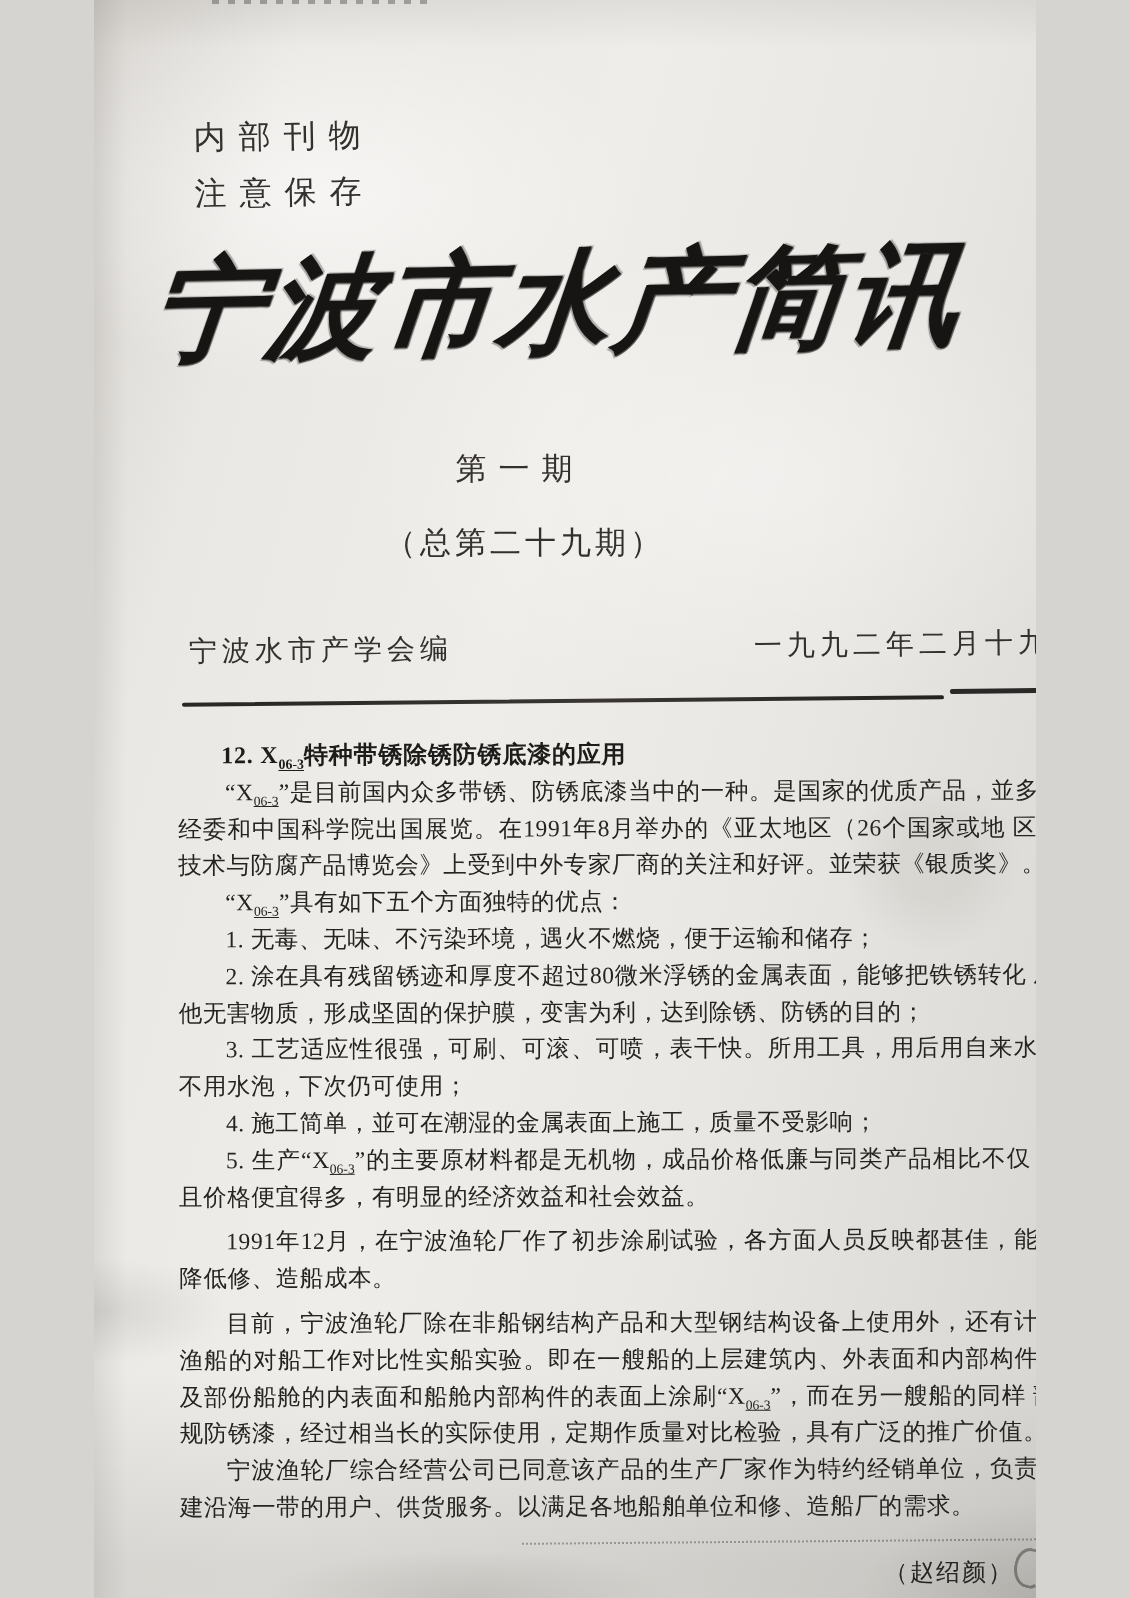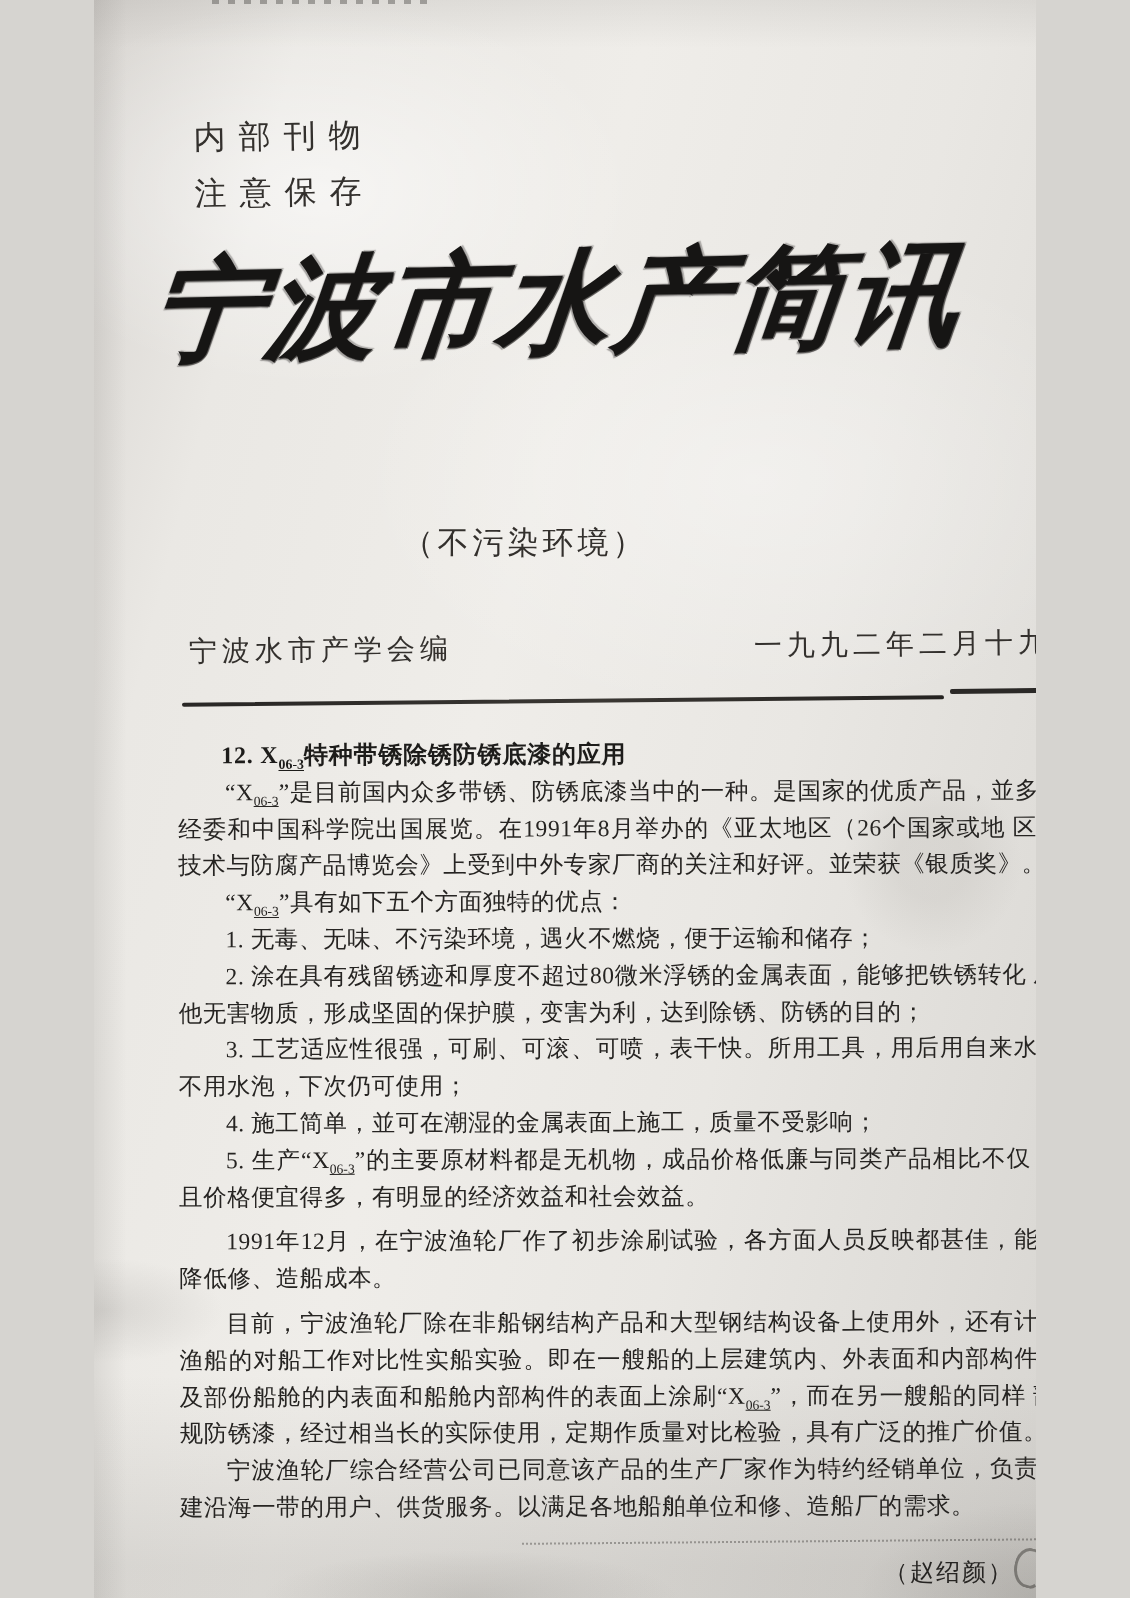--- a/index.html
+++ b/index.html
@@ -124,21 +124,22 @@
   <div class="top-smudge"></div>
   <div class="crease"></div>
 
   <div class="topmatter">
     <div>内部刊物</div>
     <div>注意保存</div>
   </div>
 
   <h1 class="masthead-title">宁波市水产简讯</h1>
 
-  <div class="cumulative-label">（不污染环境）</div>
+  <div class="issue-label">第一期</div>
+  <div class="cumulative-label">（总第二十九期）</div>
 
   <div class="masthead-meta">
     <span class="editor">宁波水市产学会编</span>
     <span class="date">一九九二年二月十九日</span>
   </div>
 
   <div class="masthead-rule">
     <div class="rule-seg1"></div>
     <div class="rule-seg2"></div>
   </div>

